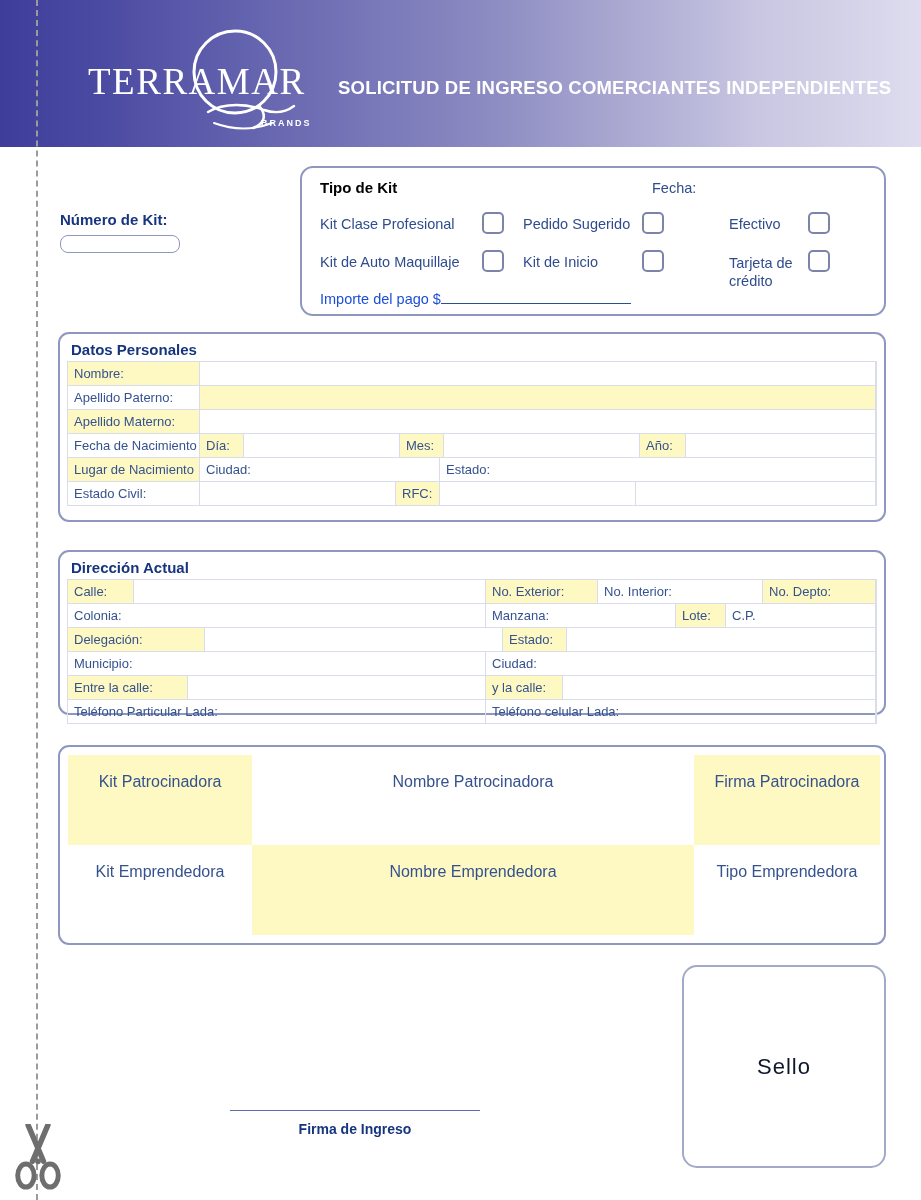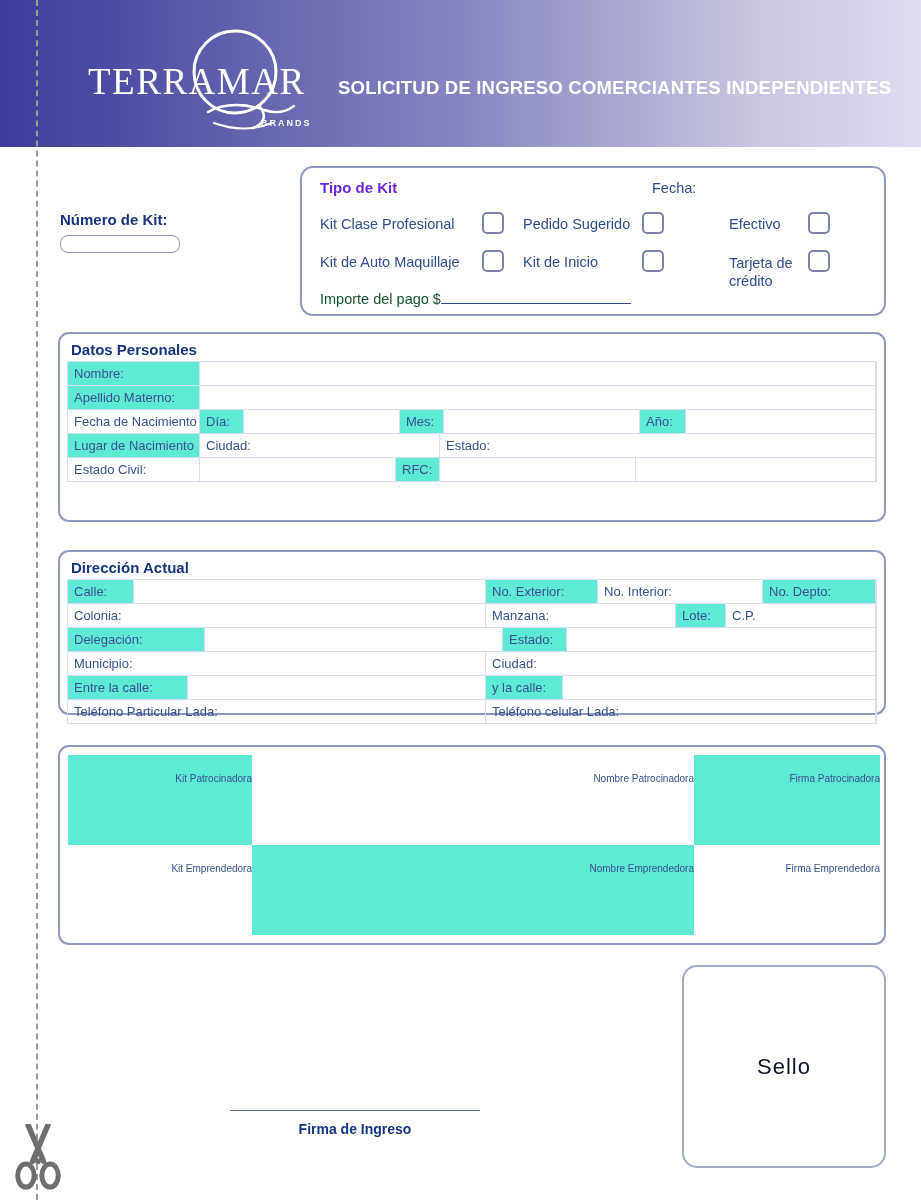--- a/index.html
+++ b/index.html
@@ -20,42 +20,42 @@
   
   .kit-number{position:absolute;left:60px;top:211px;}
   .kit-number-label{font-size:15px;font-weight:bold;color:#17357f;}
   .kit-number-input{margin-top:7px;width:118px;height:16px;background:#fff;
           border:1.5px solid #8f96bd;border-radius:8px;}
 
   
   .tipo-box{position:absolute;left:300px;top:166px;width:586px;height:150px;box-sizing:border-box;
           border:2px solid #9097bf;border-radius:13px;background:#fff;}
   .tk{position:absolute;font-size:14.5px;color:#2f4d8e;}
-  .tk-heading{position:absolute;left:18px;top:11px;font-size:15px;font-weight:bold;color:#6d28d9;}
+  .tk-heading{position:absolute;left:18px;top:11px;font-size:15px;font-weight:bold;color:#000000;}
   .tk-fecha{position:absolute;left:350px;top:12px;font-size:14.5px;color:#2f4d8e;}
   .cb{position:absolute;width:18px;height:18px;border:2px solid #7d84ab;border-radius:5px;background:#fff;}
-  .tk-importe{position:absolute;left:18px;top:122px;font-size:14.5px;color:#14532d;}
+  .tk-importe{position:absolute;left:18px;top:122px;font-size:14.5px;color:#1d4ed8;}
   .importe-line{display:inline-block;width:190px;height:13px;border-bottom:1.5px solid #2f4d8e;}
 
   
   .secbox{position:absolute;left:58px;width:828px;box-sizing:border-box;background:#fff;
           border:2px solid #9097bf;border-radius:11px;padding:6px 7px;}
   .sec-heading{font-size:15px;font-weight:bold;color:#17357f;margin:1px 0 3px 4px;}
   .fgrid{border:1px solid #d9dcea;border-bottom:none;}
   .frow{display:flex;height:23px;border-bottom:1px solid #d9dcea;font-size:13px;color:#35528f;}
   .fc{display:flex;align-items:center;padding:0 6px;border-right:1px solid #d9dcea;
       box-sizing:border-box;white-space:nowrap;overflow:hidden;}
-  .lav{background:#5eead4;}
+  .lav{background:#fef9c3;}
   .grow{flex:1;}
 
   
   .sponsor-box{position:absolute;left:58px;top:745px;width:828px;height:200px;box-sizing:border-box;
           border:2px solid #9097bf;border-radius:11px;background:#fff;padding:8px;}
   .sp-grid{display:grid;grid-template-columns:184px 442px 186px;grid-template-rows:1fr 1fr;height:100%;}
-  .sp-cell{font-size:10px;color:#35528f;text-align:right;padding-top:18px;box-sizing:border-box;}
+  .sp-cell{font-size:16px;color:#35528f;text-align:center;padding-top:18px;box-sizing:border-box;}
 
   
   .sello-box{position:absolute;left:682px;top:965px;width:204px;height:203px;box-sizing:border-box;
           border:2px solid #a3a9c9;border-radius:15px;display:flex;align-items:center;justify-content:center;}
   .sello-text{font-size:22px;color:#0f172a;letter-spacing:1px;}
 
   
   .firma{position:absolute;left:230px;top:1110px;width:250px;border-top:1.5px solid #5f6fae;text-align:center;}
   .firma-label{display:inline-block;margin-top:10px;font-size:14px;font-weight:bold;color:#17357f;}
 </style>
@@ -112,20 +112,24 @@
   </div>
 
   <div class="secbox" style="top:332px;height:190px;">
     <div class="sec-heading">Datos Personales</div>
     <div class="fgrid">
       <div class="frow">
         <div class="fc lav" style="width:132px;">Nombre:</div>
         <div class="fc grow"></div>
       </div>
       <div class="frow">
+        <div class="fc" style="width:132px;">Apellido Paterno:</div>
+        <div class="fc grow lav"></div>
+      </div>
+      <div class="frow">
         <div class="fc lav" style="width:132px;">Apellido Materno:</div>
         <div class="fc grow"></div>
       </div>
       <div class="frow">
         <div class="fc" style="width:132px;">Fecha de Nacimiento</div>
         <div class="fc lav" style="width:44px;">Día:</div>
         <div class="fc" style="width:156px;"></div>
         <div class="fc lav" style="width:44px;">Mes:</div>
         <div class="fc" style="width:196px;"></div>
         <div class="fc lav" style="width:46px;">Año:</div>
@@ -186,21 +190,21 @@
     </div>
   </div>
 
   <div class="sponsor-box">
     <div class="sp-grid">
       <div class="sp-cell lav">Kit Patrocinadora</div>
       <div class="sp-cell">Nombre Patrocinadora</div>
       <div class="sp-cell lav">Firma Patrocinadora</div>
       <div class="sp-cell">Kit Emprendedora</div>
       <div class="sp-cell lav">Nombre Emprendedora</div>
-      <div class="sp-cell">Firma Emprendedora</div>
+      <div class="sp-cell">Tipo Emprendedora</div>
     </div>
   </div>
 
   <div class="sello-box">
     <span class="sello-text">Sello</span>
   </div>
 
   <div class="firma">
     <span class="firma-label">Firma de Ingreso</span>
   </div>

